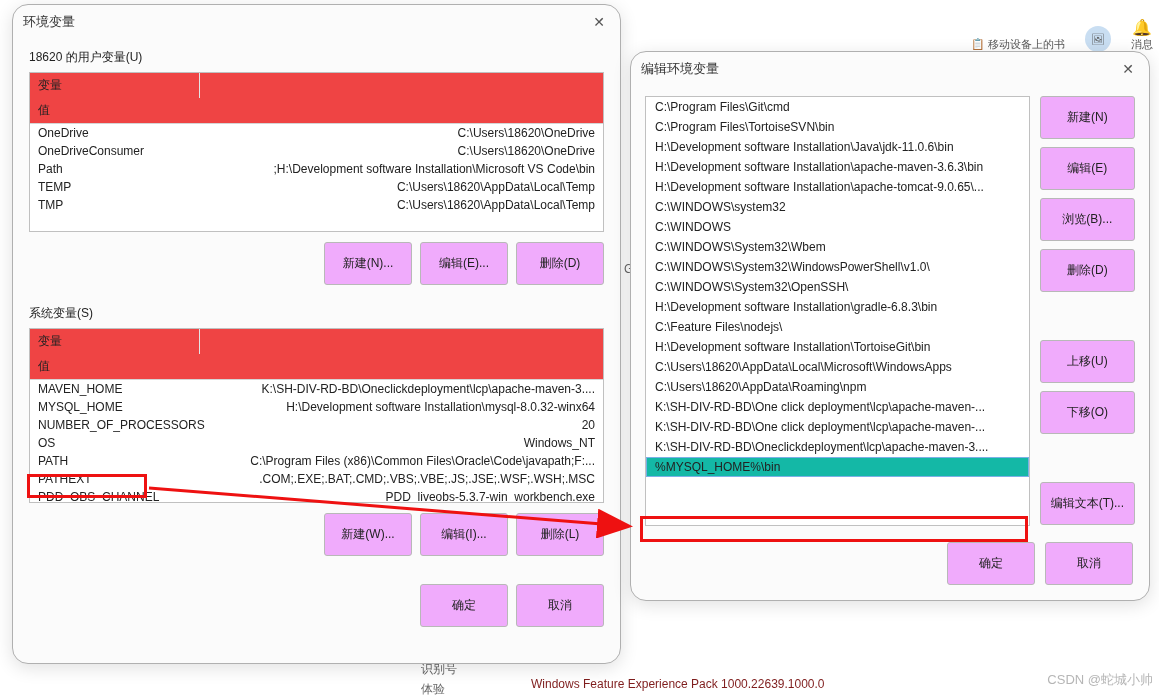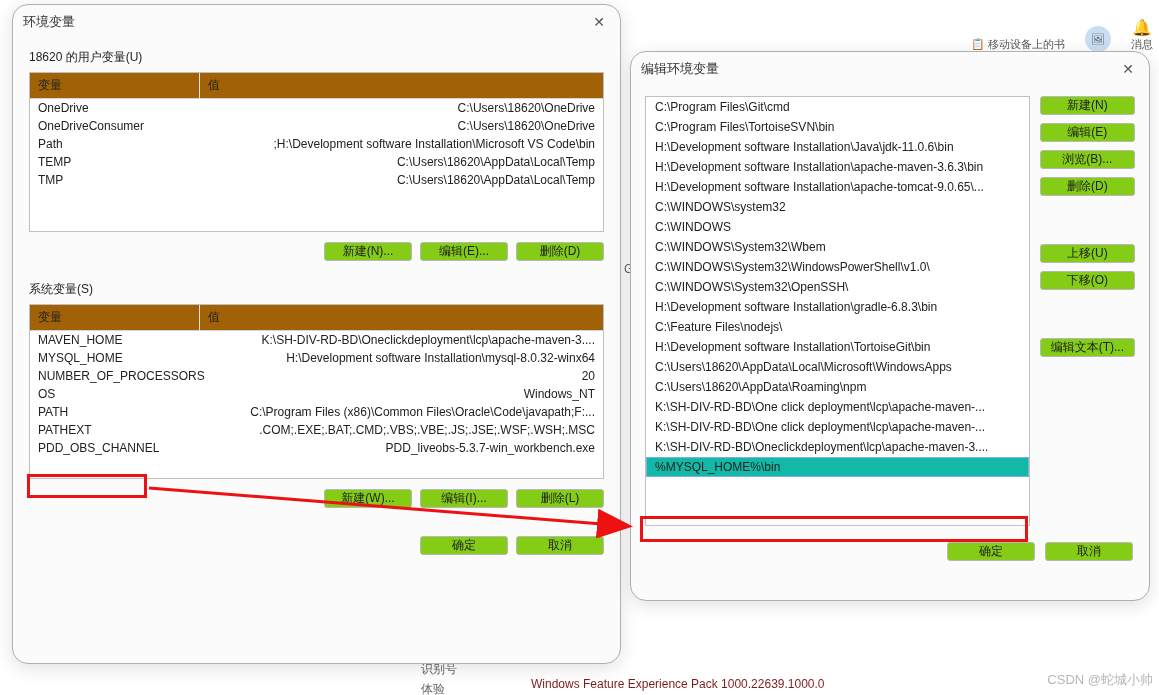--- a/index.html
+++ b/index.html
@@ -39,38 +39,39 @@
     margin: 0 16px;
     border: 1px solid #c0c0c0;
     background:#fff;
     height: 160px;
     overflow:hidden;
     font-size:12px;
   }
   .var-table.sys { height: 175px; }
   .var-header {
     display:flex;
-    background:#a16207;
+    background:#ef4444;
     border-bottom:1px solid #d5d5d5;
+    flex-direction:column;
   }
   .var-header > div {
     padding:4px 8px;
     border-right:1px solid #e3e3e3;
   }
   .var-header > div:first-child { width: 170px; flex-shrink:0; }
   .var-header > div:last-child { flex:1; border-right:none; }
   .var-row { display:flex; padding:1px 0; }
   .var-row > div:first-child { width:170px; flex-shrink:0; padding:1px 8px; }
   .var-row > div:last-child { flex:1; padding:1px 8px; white-space:nowrap; overflow:hidden; text-overflow:ellipsis;text-align:right; }
   .btn-row { display:flex; justify-content:flex-end; gap:8px; padding:10px 16px; }
   .btn {
     min-width: 88px;
-    padding: 0 10px;
+    padding: 12px 10px;
     text-align:center;
-    background:#84cc16;
+    background:#f0abfc;
     border:1px solid #b8b8b8;
     border-radius:3px;
     font-size:12px;
     color:#222;
   }
   .red-box { border:3px solid #e11; position:absolute; pointer-events:none; }
   .arrow { position:absolute; pointer-events:none; }
   
   .edit-body { display:flex; padding:10px 14px 0 14px; gap:10px; }
   .path-list {

